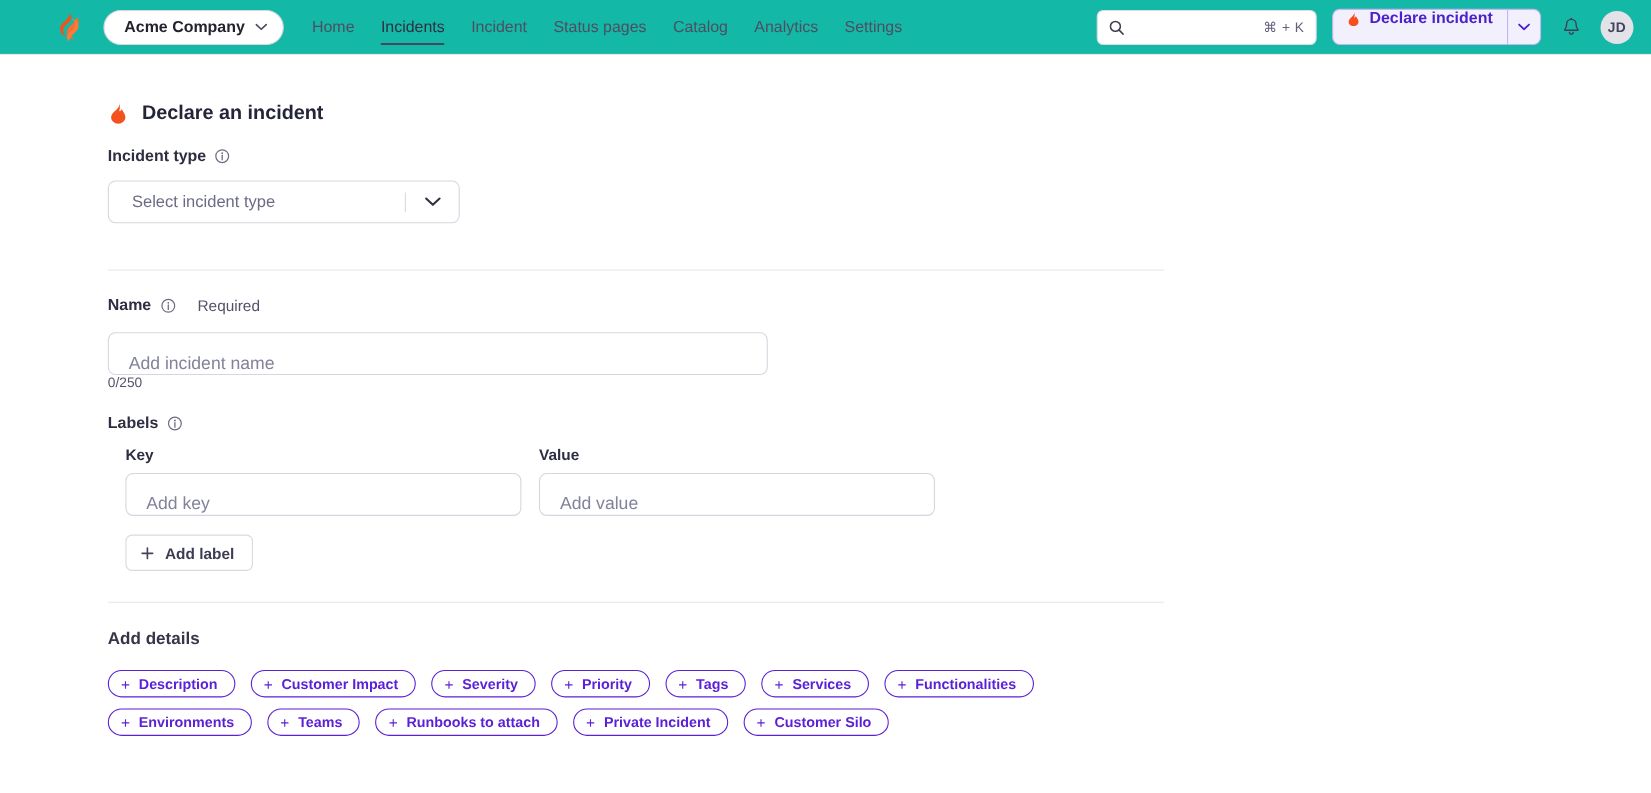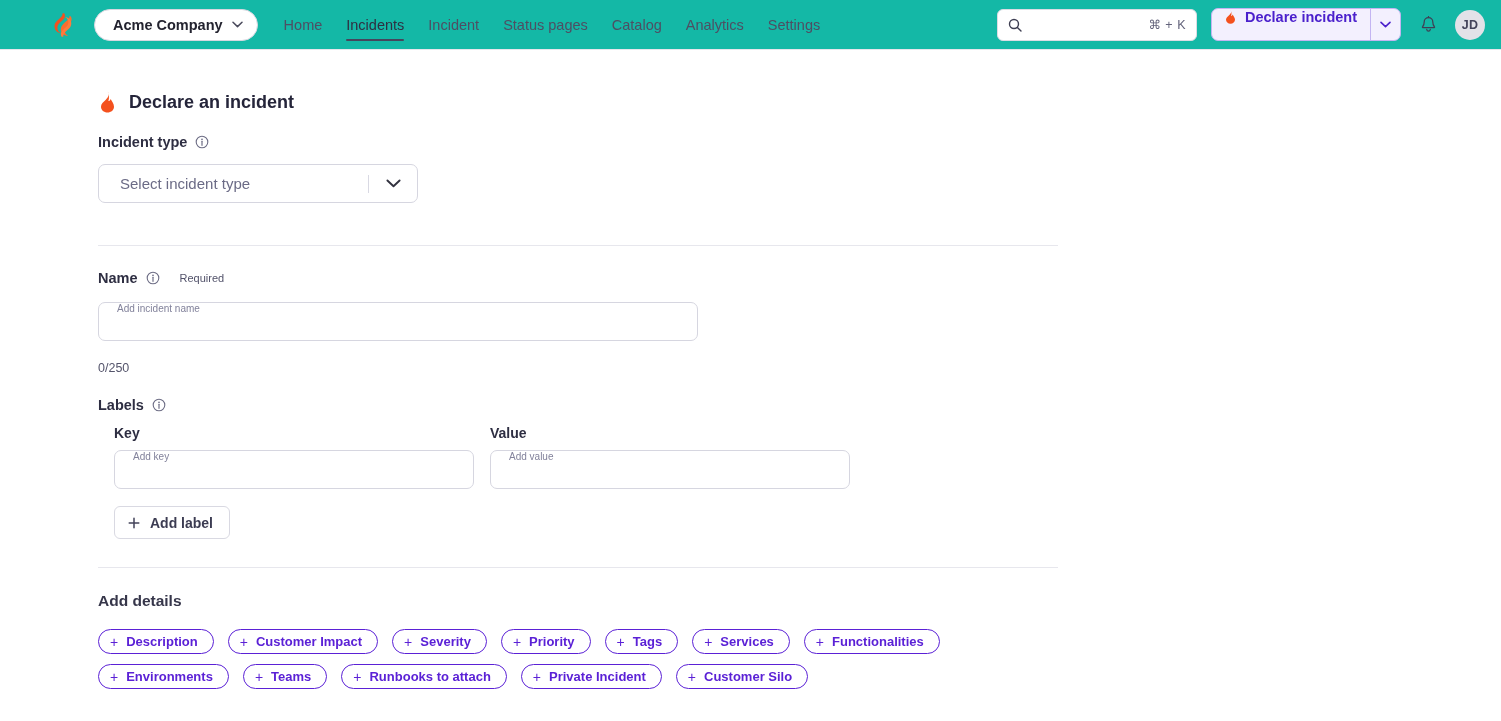--- a/index.html
+++ b/index.html
@@ -166,21 +166,21 @@
   .info-icon { display:flex; color:#6d6d85; }
 
   .row-between {
     display: flex;
     align-items: center;
     justify-content: flex-start;
     width: 960px;
     gap: 20px;
   }
   .required-tag {
-    font-size: 11px;
+    font-size: 14px;
     color: #52526a;
   }
 
   .select-box {
     width: 320px;
     height: 39px;
     border: 1px solid #d6d6e0;
     border-radius: 7px;
     display: flex;
     align-items: center;
@@ -200,23 +200,23 @@
     width: 48px;
     display: flex; align-items: center; justify-content: center;
     color: #32323f;
   }
 
   .text-input {
     height: 39px;
     border: 1px solid #d6d6e0;
     border-radius: 7px;
     display: flex;
-    align-items: flex-start;
+    align-items: flex-end;
     padding: 0 18px;
-    font-size: 10px;
+    font-size: 16px;
     color: #82829b;
     background: #fff;
     cursor: text;
   }
   .counter {
     font-size: 12.5px;
     color: #54546b;
   }
 
   .divider {
@@ -398,21 +398,21 @@
               <circle cx="7" cy="4.3" r=".85" fill="currentColor"></circle>
               <path d="M7 6.3v4" stroke="currentColor" stroke-width="1.2" stroke-linecap="round"></path>
             </svg>
         </span>
       </div>
       <span class="required-tag" style="margin-right:346px;">Required</span>
     </div>
     <div class="text-input" style="width:600px;margin-top:16px;">
       <span>Add incident name</span>
     </div>
-    <div class="counter" style="margin-top:20px;">0/250</div>
+    <div class="counter" style="margin-top:0;">0/250</div>
   </div>
 
   <div style="margin-top:22px;">
     <div class="field-label">
       <span>Labels</span>
       <span class="info-icon">
         <svg width="14" height="14" viewBox="0 0 14 14">
             <circle cx="7" cy="7" r="5.8" fill="none" stroke="currentColor" stroke-width="1.1"></circle>
             <circle cx="7" cy="4.3" r=".85" fill="currentColor"></circle>
             <path d="M7 6.3v4" stroke="currentColor" stroke-width="1.2" stroke-linecap="round"></path>

